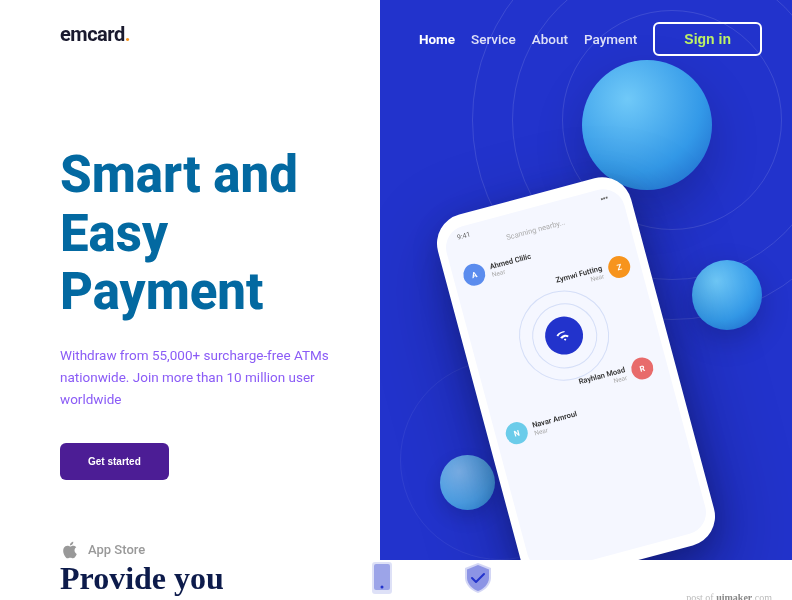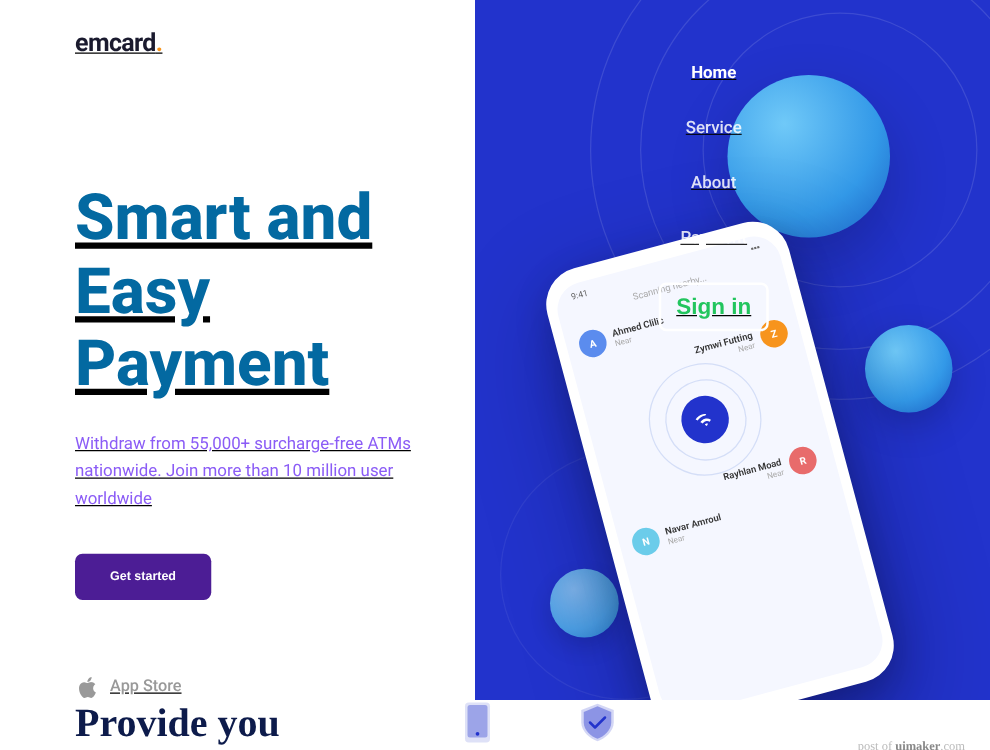--- a/index.html
+++ b/index.html
@@ -2,21 +2,21 @@
 <html><head>
   <meta charset="utf-8">
   <style>
     * { margin: 0; padding: 0; box-sizing: border-box; }
     body { font-family: -apple-system, BlinkMacSystemFont, 'Segoe UI', Roboto, sans-serif; width: 792px; height: 600px; overflow: hidden; background: #fff; }
 
     
     .page-wrapper { display: flex; flex-direction: column; width: 792px; height: 600px; }
 
     
-    .main-section { display: flex; flex: 1; position: relative; text-decoration: underline; }
+    .main-section { display: flex; flex: 1; position: relative; }
 
     
     .left-panel {
       width: 380px;
       background: #fff;
       display: flex;
       flex-direction: column;
       padding: 0 0 0 60px;
       position: relative;
       z-index: 2;
@@ -100,50 +100,49 @@
       background: #2233cc;
       position: relative;
       overflow: hidden;
     }
 
     
     .nav-right {
       display: flex;
       align-items: center;
       justify-content: flex-start;
-      gap: 28px;
+      gap: 16px;
       padding-top: 22px;
       padding-right: 30px;
       position: relative;
       z-index: 10;
-      flex-direction: column;
     }
 
     .nav-link {
       color: #fff;
       font-size: 13.5px;
       font-weight: 500;
       cursor: pointer;
       opacity: 0.85;
     }
 
     .nav-link.active {
       opacity: 1;
       font-weight: 700;
     }
 
     .nav-spacer { flex: 1; }
 
     .btn-signin {
       background: transparent;
       border: 2px solid #fff;
-      color: #22c55e;
+      color: #bef264;
       border-radius: 6px;
-      padding: 7px 12px;
-      font-size: 18px;
+      padding: 7px 29px;
+      font-size: 14px;
       font-weight: 600;
       cursor: pointer;
     }
 
     
     .circle-bg {
       position: absolute;
       border-radius: 50%;
     }
 

